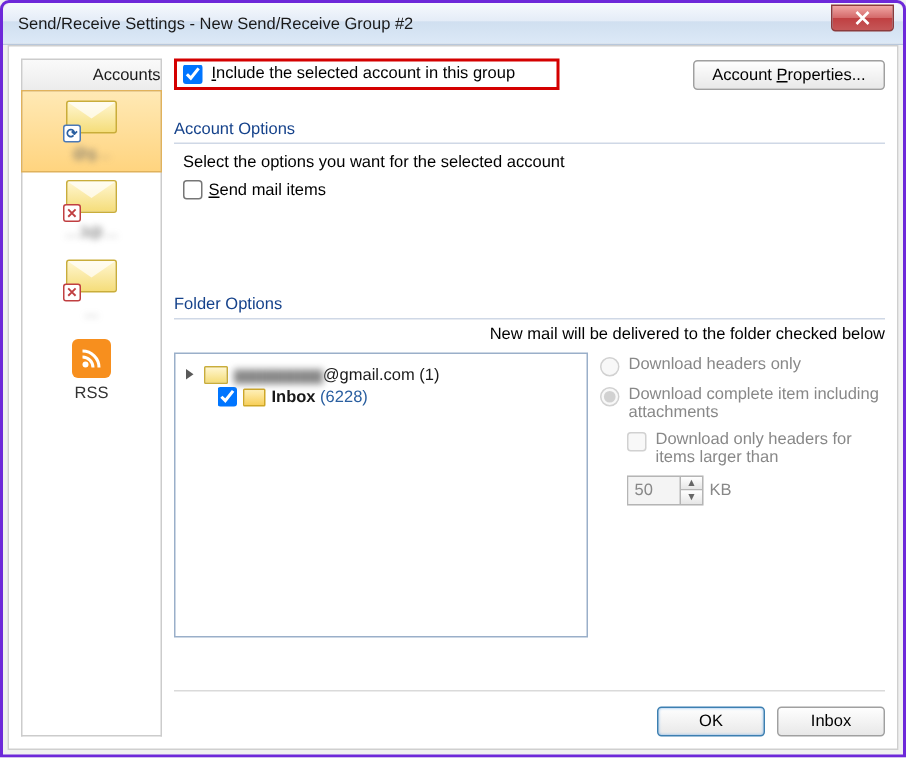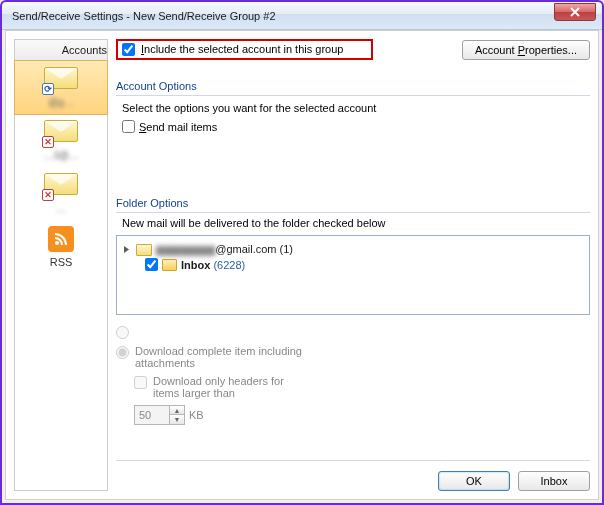--- a/index.html
+++ b/index.html
@@ -30,22 +30,22 @@
 .include-box input { margin-right: 2px; }
 .btn { background: linear-gradient(to bottom,#fefefe,#e8e8e8); border: 1px solid #a0a0a0; border-radius: 3px; padding: 3px 12px; cursor: pointer; white-space: nowrap; }
 .group { margin-bottom: 10px; }
 .group-title { color: #15428b; padding-bottom: 2px; position: relative; margin-top: 12px; }
 .group-title::after { content: ""; position: absolute; left: 0; right: 0; bottom: -2px; height: 1px; background: #cfd8e6; }
 .group-body { padding: 8px 6px 4px 6px; }
 .group-body .row { display: flex; align-items: center; gap: 4px; margin-bottom: 4px; }
 fieldset.folder { border: none; flex: 1; display: flex; flex-direction: column; margin-top: 46px; }
 .folder-title { color: #15428b; padding-bottom: 2px; position: relative; }
 .folder-title::after { content: ""; position: absolute; left: 0; right: 0; bottom: -2px; height: 1px; background: #cfd8e6; }
-.folder-desc { margin: 6px 0 6px 6px; }
-.folder-row { display: flex; gap: 8px; height: 190px; flex-direction: column; }
+.folder-desc { margin: 6px 0 6px 6px; text-align: right; }
+.folder-row { display: flex; gap: 8px; height: 190px; }
 .tree { flex: 1; border: 1px solid #9aafc9; background: #fff; padding: 6px; overflow: auto; }
 .tree-node { display: flex; align-items: center; gap: 4px; padding: 1px 0; }
 .tree-node.child { margin-left: 22px; }
 .expander { width: 9px; height: 9px; display: inline-flex; align-items: center; justify-content: center; cursor: pointer; }
 .mailroot { width: 16px; height: 12px; background: linear-gradient(to bottom,#fff6d0,#f5dd7a); border: 1px solid #c9ad3a; border-radius: 1px; }
 .folder-ico { width: 15px; height: 12px; background: linear-gradient(to bottom,#fff0b8,#f7cf5a); border: 1px solid #cfa726; border-radius: 1px; }
 .tree-label { color: #1a1a1a; }
 .tree-label .blur { filter: blur(2.5px); color: #888; }
 .tree-count { color: #2a5fa0; }
 .dl-opts { width: 190px; padding-top: 2px; color: #888; }
@@ -151,20 +151,21 @@
             </div>
             <div class="tree-node child">
               <input type="checkbox" checked="" style="">
               <span class="folder-ico"></span>
               <span class="tree-label"><b>Inbox</b>&nbsp;<span class="tree-count">(6228)</span></span>
             </div>
           </div>
           <div class="dl-opts">
             <label class="row">
               <input type="radio" name="dl" disabled="" style="">
+              <span>Download headers only</span>
             </label>
             <label class="row">
               <input type="radio" name="dl" checked="" disabled="" style="">
               <span>Download complete item including attachments</span>
             </label>
             <label class="row indent">
               <input type="checkbox" disabled="" style="">
               <span>Download only headers for items larger than</span>
             </label>
             <div class="spinwrap indent">

